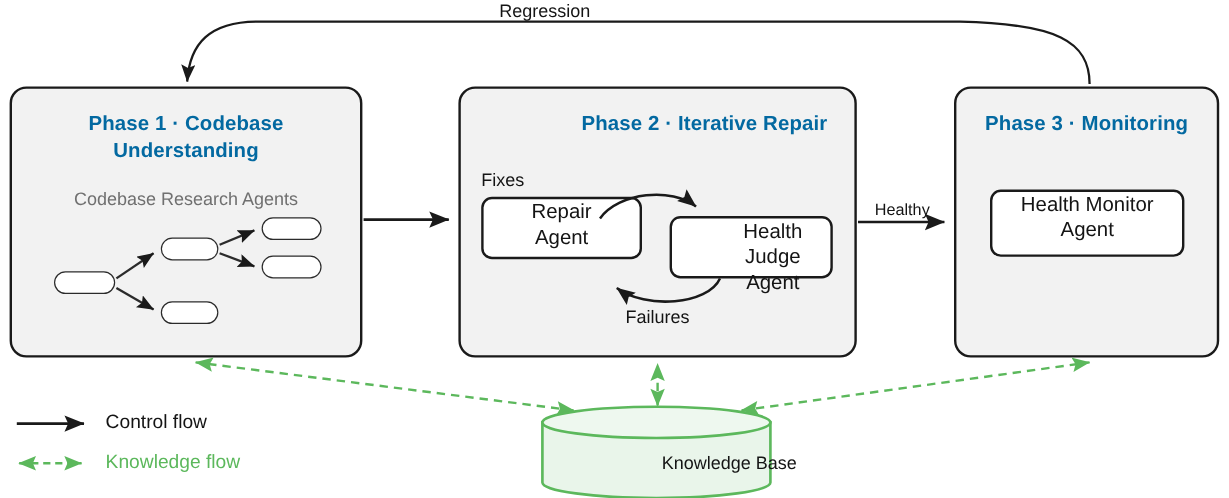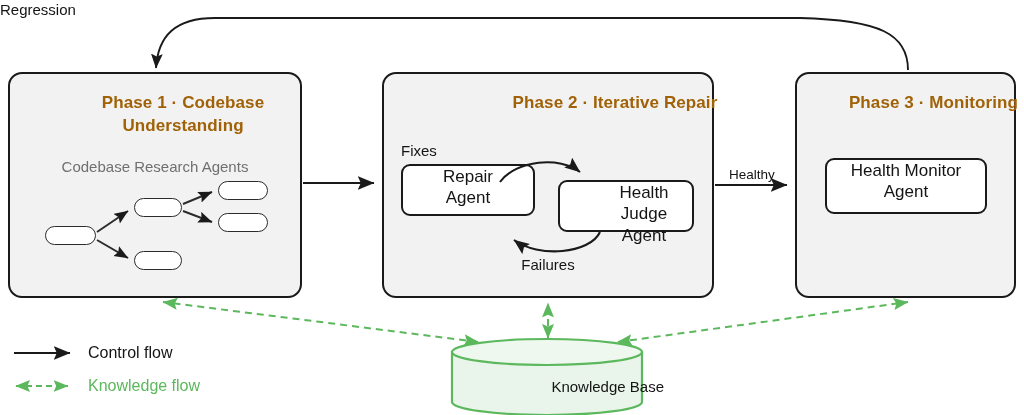--- a/index.html
+++ b/index.html
@@ -34,24 +34,23 @@
     border-radius: 14px;
     box-sizing: border-box;
   }
   .phase-title {
     position: absolute;
     left: 0;
     right: 0;
     text-align: center;
     font-weight: bold;
     font-size: 17px;
-    color: #a16207;
+    color: #0369a1;
     line-height: 1.35;
     letter-spacing: 0.1px;
-    margin-left: 28px;
   }
   .subtitle {
     position: absolute;
     left: 0;
     right: 0;
     text-align: center;
     font-size: 15px;
     color: #707070;
   }
   .agent-box {
@@ -214,21 +213,21 @@
     </g>
 
     <g>
       <line x1="14" y1="353" x2="70" y2="353" stroke="#1a1a1a" stroke-width="2.2" marker-end="url(#arrowBlack)"></line>
     </g>
     <g>
       <line x1="16" y1="386" x2="68" y2="386" stroke="#5cb85c" stroke-width="2" stroke-dasharray="6,4" marker-end="url(#arrowGreen)" marker-start="url(#arrowGreenStart)"></line>
     </g>
   </svg>
 
-  <div class="edge-label" style="left:0px; width:908px; top:1px; ">Regression</div>
+  <div class="edge-label" style="left:0px; width:908px; top:1px; text-align:center;">Regression</div>
 
   <div class="edge-label small" style="left:729px; top:167px;">Healthy</div>
 
   <div class="edge-label" style="left:401px; width:294px; top:142px; text-align:left;">Fixes</div>
 
   <div class="edge-label" style="left:401px; width:294px; top:256px; text-align:center;">Failures</div>
 
   <div class="kb-label">Knowledge Base</div>
 
   <div class="legend-label control" style="left:88px; top:344px;">Control flow</div>

